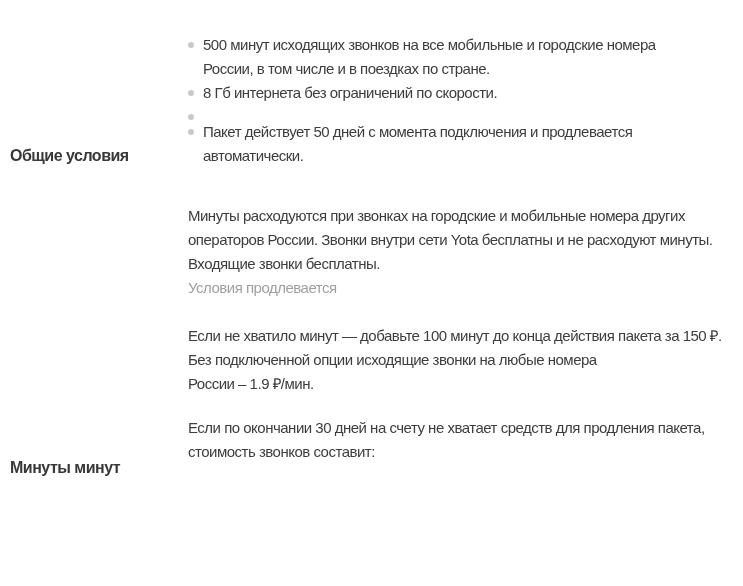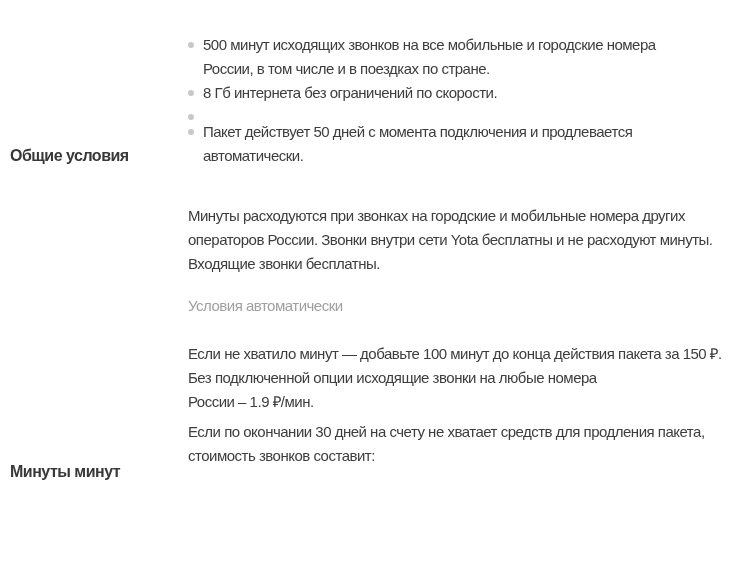--- a/index.html
+++ b/index.html
@@ -48,27 +48,27 @@
     height: 6px;
     border-radius: 50%;
     background: #c9c9c9;
     margin-top: 9px;
   }
   .bullet-text {
     margin-left: 9px;
     white-space: pre-line;
   }
   .para { white-space: pre-line; }
-  .intro-para { margin-bottom: 18px; }
+  .intro-para { }
   .subheading {
     color: #9f9f9f;
     margin-bottom: 24px;
     white-space: pre-line;
   }
-  .option-para { margin-bottom: 6px; }
+  .option-para { margin-bottom: 20px; }
   .renewal-para { margin-bottom: 16px; }
 </style>
 </head>
 <body>
 
 <div class="page">
 
   <div class="row row-general">
     <div class="row-label">Общие условия</div>
     <div class="row-content">
@@ -95,21 +95,21 @@
   </div>
 
   <div class="row">
     <div class="row-label">Минуты минут</div>
     <div class="row-content">
 
       <p class="para intro-para">Минуты расходуются при звонках на городские и мобильные номера других
 операторов России. Звонки внутри сети Yota бесплатны и не расходуют минуты.
 Входящие звонки бесплатны.</p>
 
-      <div class="subheading">Условия автоматически</div>
+      <div class="subheading">Условия продлевается</div>
 
       <p class="para option-para">Если не хватило минут — добавьте 100 минут до конца действия пакета за 150 ₽.
 Без подключенной опции исходящие звонки на любые номера
 России – 1.9 ₽/мин.</p>
 
       <p class="para renewal-para">Если по окончании 30 дней на счету не хватает средств для продления пакета,
 стоимость звонков составит:</p>
 
 
     </div>

